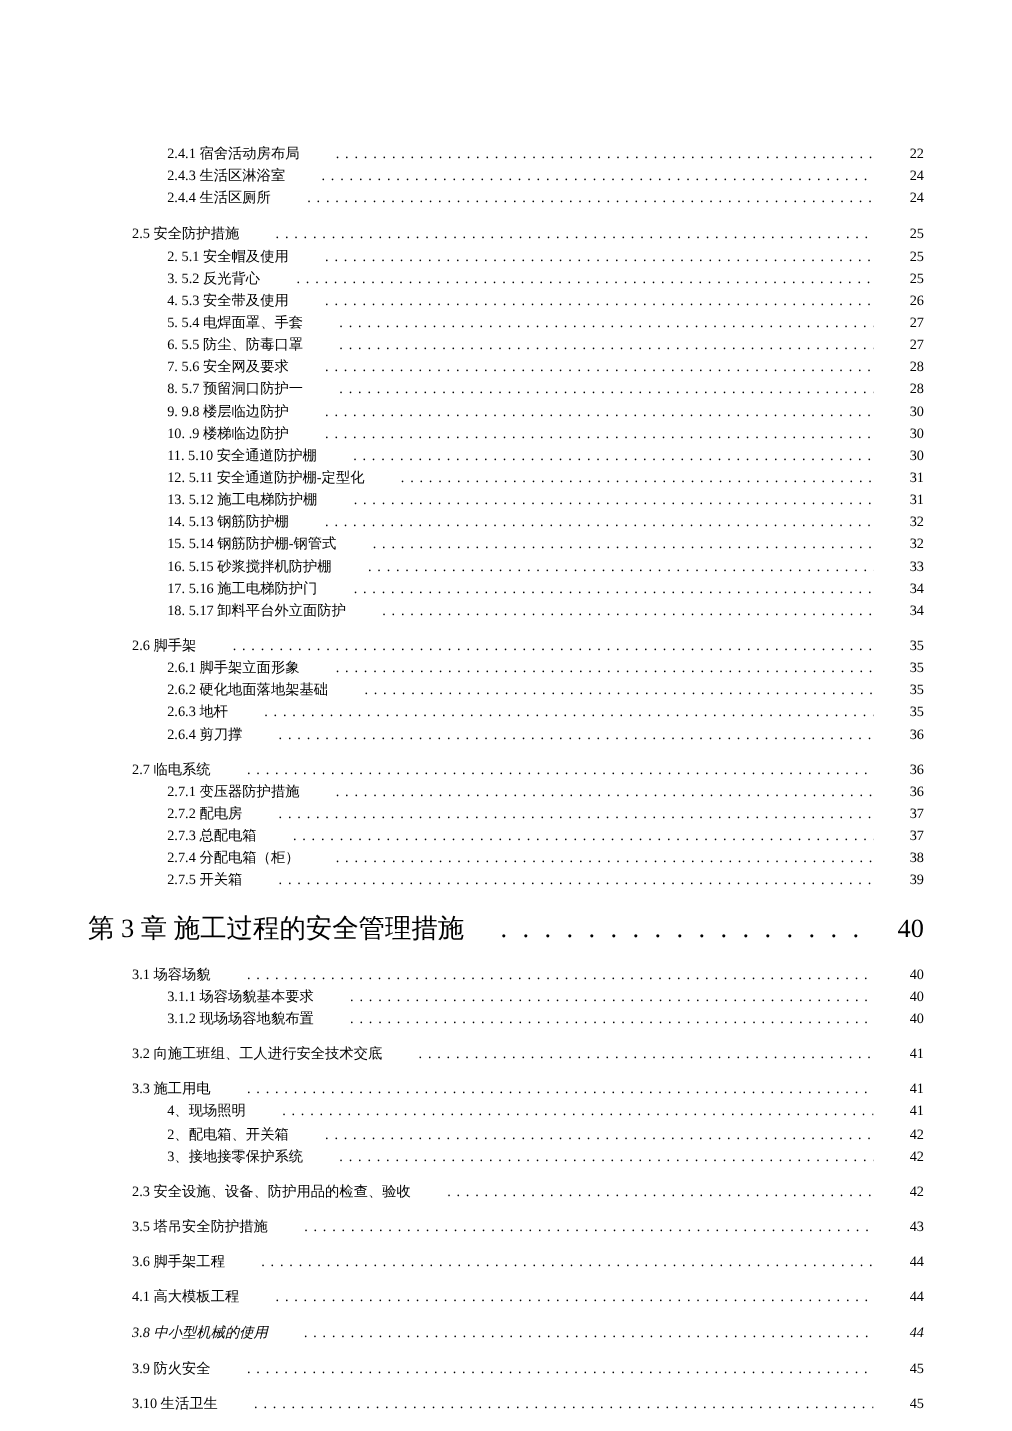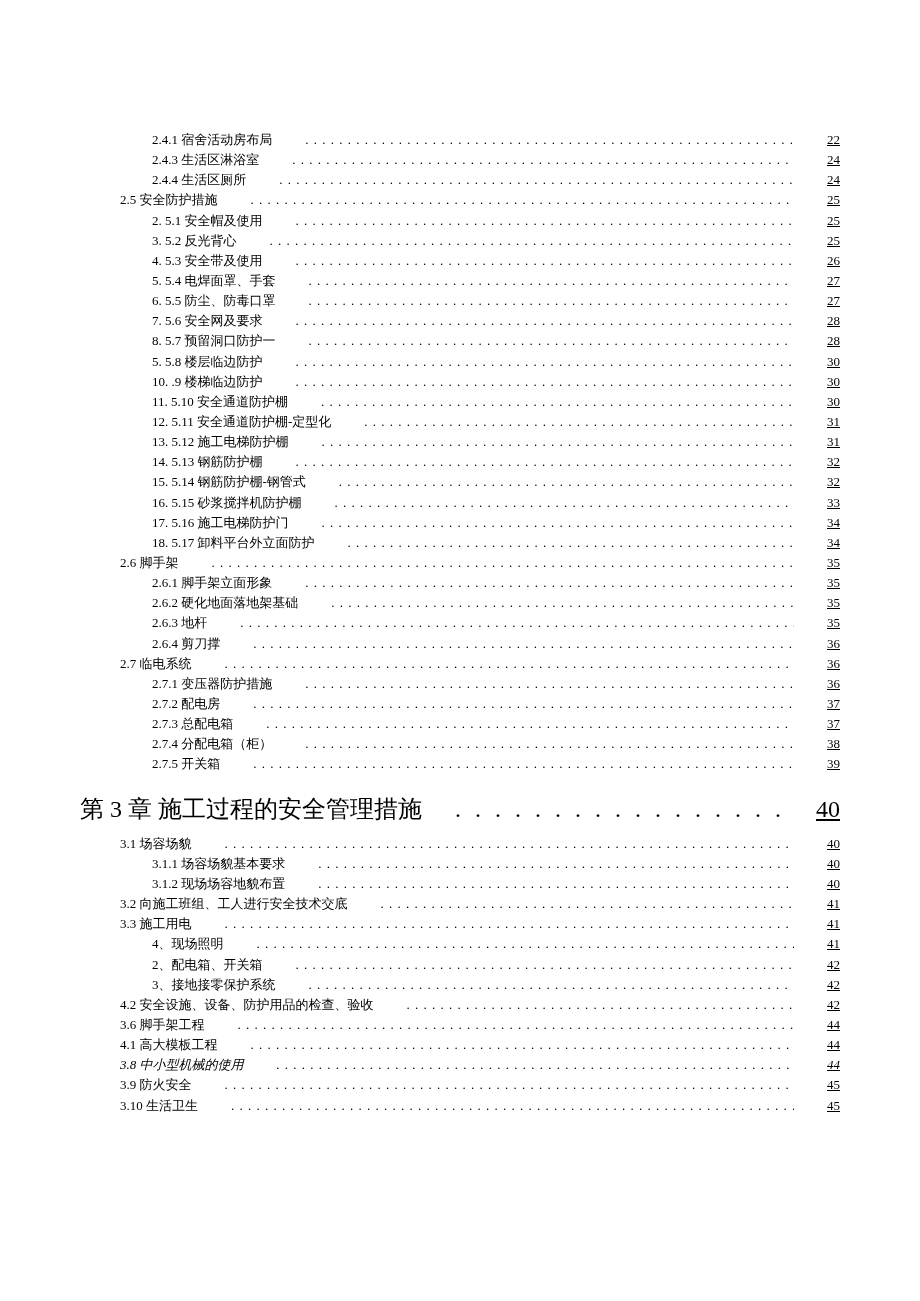--- a/index.html
+++ b/index.html
@@ -31,24 +31,23 @@
     overflow: hidden;
     letter-spacing: 1px;
     padding: 0 2px;
   }
   .toc-dots::after {
     content: ". . . . . . . . . . . . . . . . . . . . . . . . . . . . . . . . . . . . . . . . . . . . . . . . . . . . . . . . . . . . . . . . . . . . . . . . . . . . . . . . . . . . . . . . . . . . . . . . . . . . . . . . . . . . . . . . . . . . . . . . . . . . . . . . . . . . . . . . . . . . . . . . . . . . . . . . . . . . . . . . . . . . . . . . . . . . . . . . . . . . . . . . . . . . . . . . . . . . . . . . . . . . . . . . . . . . . . . . . . . . . . . . . . . . . . . . . . . . . . . . . . . . . . . . . .";
   }
   .toc-page {
     flex-shrink: 0;
     padding-left: 2px;
-    text-decoration: underline;
   }
   .indent-0 { padding-left: 0px; justify-content: center; }
-  .indent-1 { padding-left: 40px; }
+  .indent-1 { padding-left: 40px; margin-top: 12px; }
   .indent-2 { padding-left: 72px; }
   .chapter-row {
     font-size: 24px;
     font-family: "SimSun", "宋体", serif;
     margin-top: 16px;
     margin-bottom: 6px;
   }
   .chapter-row .toc-dots {
     letter-spacing: 4px;
     font-size: 24px;
@@ -112,21 +111,21 @@
         <span class="toc-label">7.   5.6 安全网及要求</span>
         <span class="toc-dots"></span>
         <span class="toc-page">28</span>
       </div>
       <div class="toc-row indent-2">
         <span class="toc-label">8.   5.7 预留洞口防护一</span>
         <span class="toc-dots"></span>
         <span class="toc-page">28</span>
       </div>
       <div class="toc-row indent-2">
-        <span class="toc-label">5.   5.8 楼层临边防护</span>
+        <span class="toc-label">9.   9.8 楼层临边防护</span>
         <span class="toc-dots"></span>
         <span class="toc-page">30</span>
       </div>
       <div class="toc-row indent-2">
         <span class="toc-label">10.   .9 楼梯临边防护</span>
         <span class="toc-dots"></span>
         <span class="toc-page">30</span>
       </div>
       <div class="toc-row indent-2">
         <span class="toc-label">11. 5.10 安全通道防护棚</span>
@@ -262,23 +261,28 @@
         <span class="toc-label">2、配电箱、开关箱</span>
         <span class="toc-dots"></span>
         <span class="toc-page">42</span>
       </div>
       <div class="toc-row indent-2">
         <span class="toc-label">3、接地接零保护系统</span>
         <span class="toc-dots"></span>
         <span class="toc-page">42</span>
       </div>
       <div class="toc-row indent-1">
-        <span class="toc-label">4.2   安全设施、设备、防护用品的检查、验收</span>
+        <span class="toc-label">2.3   安全设施、设备、防护用品的检查、验收</span>
         <span class="toc-dots"></span>
         <span class="toc-page">42</span>
+      </div>
+      <div class="toc-row indent-1">
+        <span class="toc-label">3.5   塔吊安全防护措施</span>
+        <span class="toc-dots"></span>
+        <span class="toc-page">43</span>
       </div>
       <div class="toc-row indent-1">
         <span class="toc-label">3.6   脚手架工程</span>
         <span class="toc-dots"></span>
         <span class="toc-page">44</span>
       </div>
       <div class="toc-row indent-1">
         <span class="toc-label">4.1   高大模板工程</span>
         <span class="toc-dots"></span>
         <span class="toc-page">44</span>

